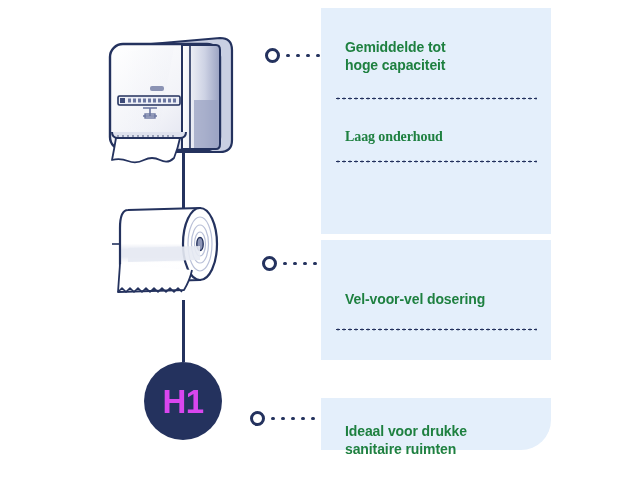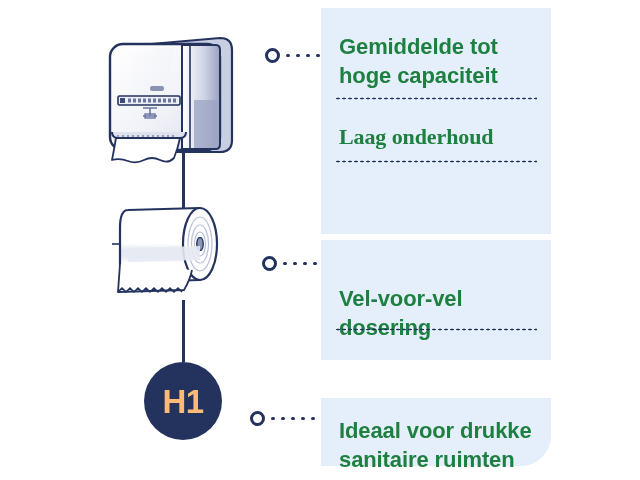--- a/index.html
+++ b/index.html
@@ -23,30 +23,30 @@
   .panel {
     position: absolute;
     left: 321px;
     width: 230px;
     background: #e4effb;
     box-sizing: border-box;
     padding: 0 14px;
   }
   .panel-1 { top: 8px;   height: 226px; }
   .panel-2 { top: 240px; height: 120px; }
-  .panel-3 { top: 398px; height: 68px; border-bottom-right-radius: 30px; }
+  .panel-3 { top: 398px; height: 52px; border-bottom-right-radius: 30px; }
 
   .feature-text {
     color: #1e8040;
-    font-size: 22px;
+    font-size: 14px;
     font-weight: bold;
     line-height: 1.32;
     letter-spacing: -0.1px;
     white-space: pre-line;
-    margin: 4px;
+    margin: 10px;
   }
   .p1-f1 { position: absolute; left: 14px; top: 20px; }
   .p1-f2 { position: absolute; left: 14px; top: 110px; font-family: Liberation Serif, serif; }
   .p1-f3 { position: absolute; left: 14px; top: 170px; }
   .p2-f1 { position: absolute; left: 14px; top: 40px; }
   .p2-f2 { position: absolute; left: 14px; top: 105px; }
   .p3-f1 { position: absolute; left: 14px; top: 14px; }
 
   .dotted-sep {
     position: absolute;
@@ -116,21 +116,21 @@
     top: 362px;
     width: 78px;
     height: 78px;
     border-radius: 50%;
     background: #24325e;
     display: flex;
     align-items: center;
     justify-content: center;
   }
   .h1-label {
-    color: #fdba74;
+    color: #d946ef;
     font-size: 33px;
     font-weight: bold;
     line-height: 1;
     letter-spacing: -0.5px;
   }
 </style>
 </head>
 <body>
 
 <div id="infographic">

